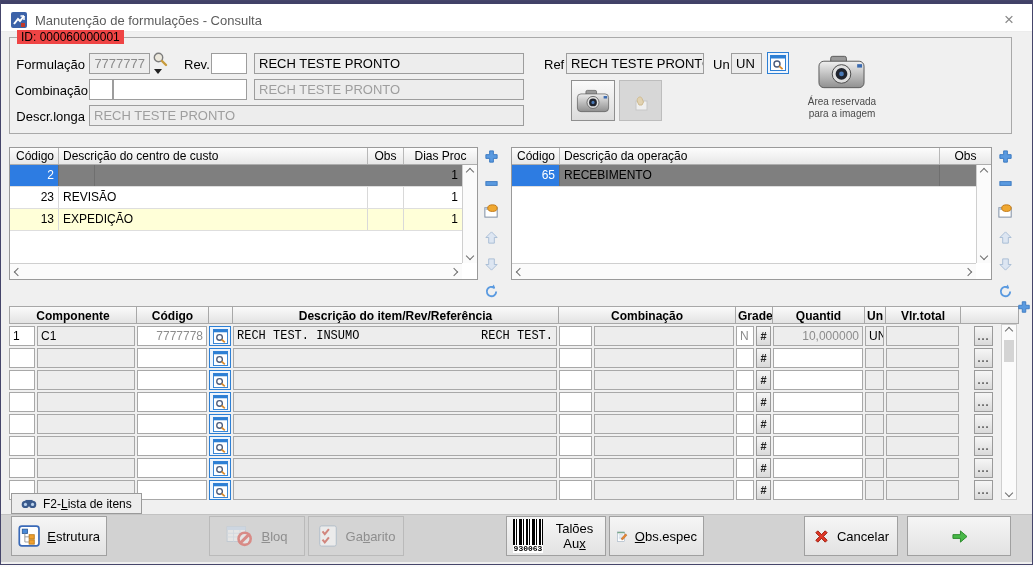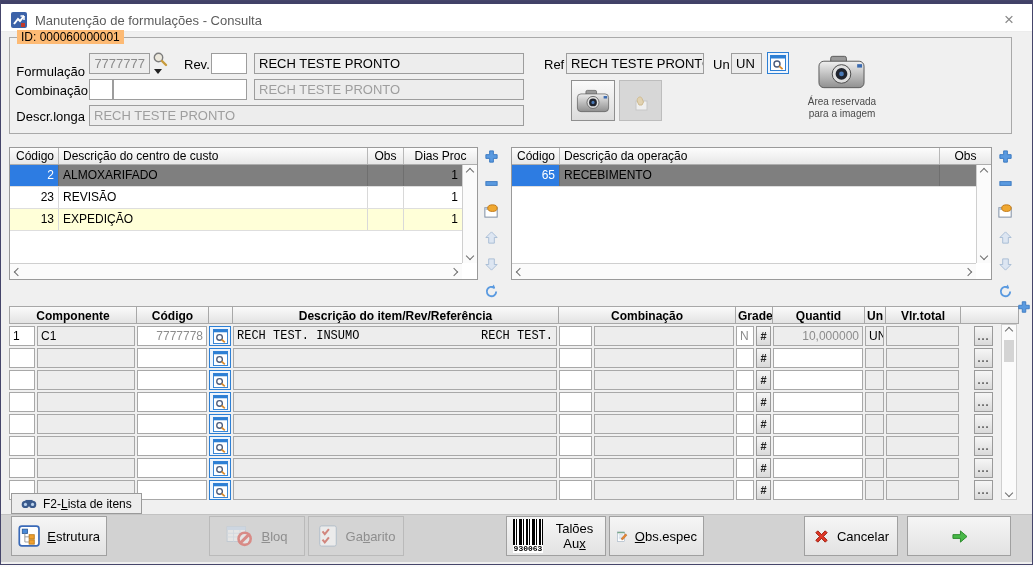--- a/index.html
+++ b/index.html
@@ -8,21 +8,21 @@
        font-family:"Liberation Sans",sans-serif;font-size:13px;color:#000;}
   .win *{box-sizing:border-box;}
   .topstrip{position:absolute;left:0;top:0;right:0;height:3px;background:#414168;}
   .titlebar{position:absolute;left:0;top:3px;right:0;height:28px;background:#fff;border-bottom:1px solid #ececec;}
   .appicon{position:absolute;left:10px;top:8px;width:16px;height:16px;}
   .title{position:absolute;left:34px;top:9px;font-size:13px;color:#5c5c5c;white-space:nowrap;}
   .closebtn{position:absolute;right:12px;top:5px;width:22px;height:22px;color:#8a8a8a;
             font-size:17px;line-height:22px;text-align:center;cursor:default;}
   
   .gbox{position:absolute;left:8px;top:36px;width:1003px;height:97px;border:1px solid #a9a9a9;}
-  .gbox-legend{position:absolute;left:16px;top:29px;background:#fdba74;padding:0 4px;font-size:12px;}
+  .gbox-legend{position:absolute;left:16px;top:29px;background:#ef4444;padding:0 4px;font-size:12px;}
   .lbl{position:absolute;font-size:13px;color:#000;white-space:nowrap;}
   .lbl.r{text-align:right;}
   .fld{position:absolute;border:1px solid #9d9d9d;background:#ededed;font-size:13px;
        padding:2px 4px;height:21px;white-space:nowrap;overflow:hidden;font-family:"Liberation Sans",sans-serif;}
   input.fld{background:#fff;}
   .fld.ronum{background:#ededed;color:#8c8c8c;text-align:right;}
   .fld.graytext{color:#9e9e9e;}
   .caret-down{position:absolute;width:0;height:0;border-left:4px solid transparent;
               border-right:4px solid transparent;border-top:5px solid #222;}
   .sq-btn{position:absolute;border:1px solid #2d7fd4;background:#eef5fd;padding:0;
@@ -106,21 +106,21 @@
       <path d="M13 4 L13 8 M13 4 L9.5 4" stroke="#fff" stroke-width="1.5" fill="none"></path>
       <rect x="10" y="11" width="4" height="4" fill="#c0392b"></rect>
     </svg>
     <span class="title">Manutenção de formulações - Consulta</span>
     <div class="closebtn">×</div>
   </div>
 
   <div class="gbox"></div>
   <div class="gbox-legend">ID: 000060000001</div>
 
-  <div class="lbl r" style="left:14px;top:63px;width:70px;">Formulação</div>
+  <div class="lbl r" style="left:14px;top:56px;width:70px;">Formulação</div>
   <input class="fld ronum" style="left: 88px; top: 52px; width: 61px;" value="7777777">
   <svg class="tool" style="position:absolute;left:151px;top:50px;width:16px;height:16px;" viewBox="0 0 16 16">
     <circle cx="6.5" cy="6.5" r="4.2" fill="#ece8dc" stroke="#7d7d7d" stroke-width="1.4"></circle>
     <line x1="10" y1="10" x2="14" y2="14" stroke="#c89b3c" stroke-width="2.4" stroke-linecap="round"></line>
   </svg>
   <div class="caret-down" style="left:153px;top:68px;"></div>
   <div class="lbl" style="left:183px;top:56px;">Rev.</div>
   <input class="fld" style="left: 210px; top: 52px; width: 36px;" value="">
   <div class="fld" style="left:253px;top:52px;width:270px;">RECH TESTE PRONTO</div>
 
@@ -193,21 +193,20 @@
     <div class="tg-head">
       <div class="th r" style="width:49px;">Código</div>
       <div class="th" style="width:309px;">Descrição do centro de custo</div>
       <div class="th c" style="width:36px;">Obs</div>
       <div class="th c" style="flex:1;border-right:none;">Dias Proc</div>
     </div>
     <div style="margin-right:15px;">
 
         <div class="tg-row selected">
           <div class="td num" style="width:49px;">2</div>
-          <div class="td" style="width:309px;">ALMOXARIFADO</div>
           <div class="td" style="width:36px;"></div>
           <div class="td num" style="flex:1;border-right:none;">1</div>
         </div>
 
         <div class="tg-row normal">
           <div class="td num" style="width:49px;">23</div>
           <div class="td" style="width:309px;">REVISÃO</div>
           <div class="td" style="width:36px;"></div>
           <div class="td num" style="flex:1;border-right:none;">1</div>
         </div>

